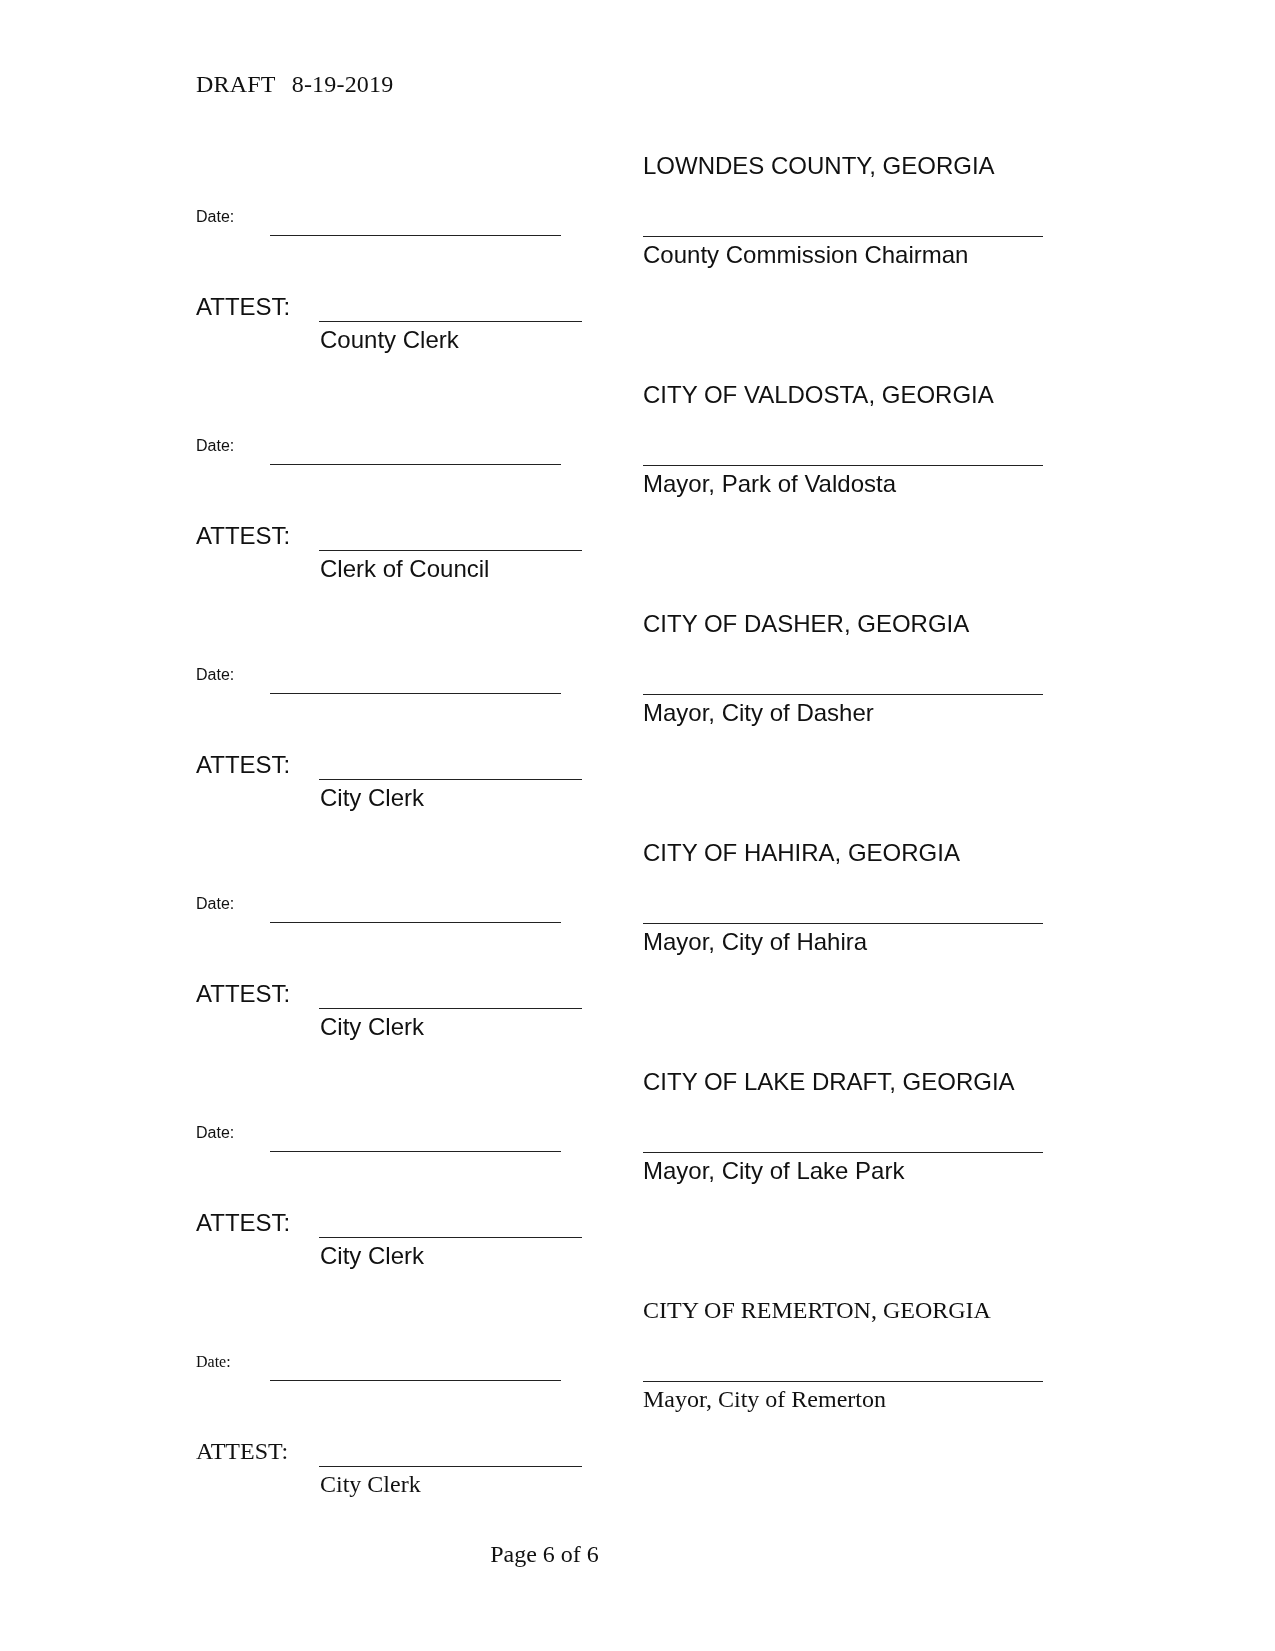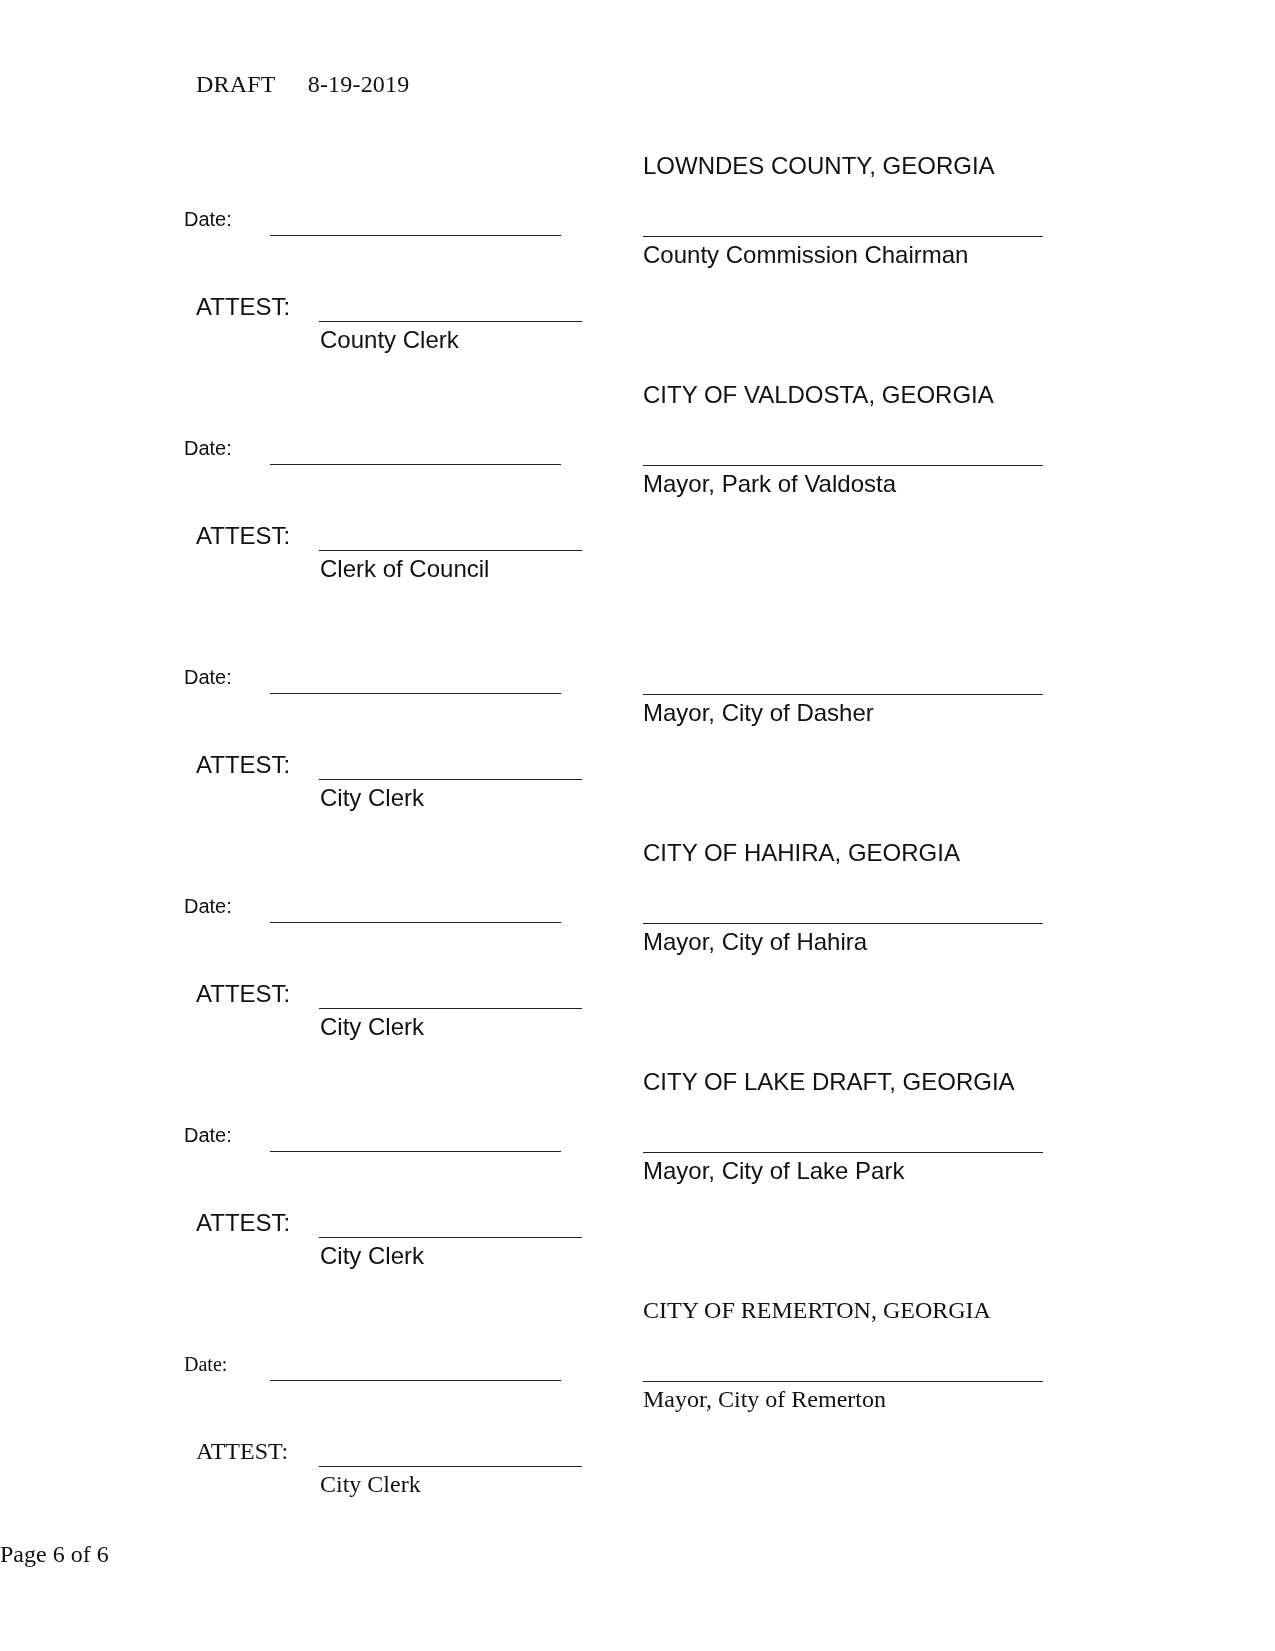--- a/index.html
+++ b/index.html
@@ -1,30 +1,30 @@
 <!DOCTYPE html>
 <html><head>
   <meta charset="utf-8">
   <style>
     html, body { margin: 0; padding: 0; background: #ffffff; }
     body { width: 1275px; height: 1651px; position: relative; overflow: hidden; color: #111; }
     .serif { font-family: "Liberation Serif", "DejaVu Serif", serif; }
     .sans { font-family: "Liberation Sans", "DejaVu Sans", sans-serif; }
     .draft { position: absolute; left: 196px; top: 71px; font-size: 24px; letter-spacing: 0.2px; }
-    .draft .date { margin-left: 32px; }
+    .draft .date { margin-left: 16px; }
     .block { position: absolute; left: 0; width: 1015px; height: 229px; }
     .heading { position: absolute; left: 643px; top: 0; font-size: 24px; white-space: nowrap; }
-    .date-label { position: absolute; left: 184px; top: 56px; font-size: 20px; }
+    .date-label { position: absolute; left: 196px; top: 56px; font-size: 16px; }
     .date-line { position: absolute; left: 270px; top: 83px; width: 291px; border-bottom: 1.6px solid #222; height: 0; }
     .sig-line { position: absolute; left: 643px; top: 84px; width: 400px; border-bottom: 1.6px solid #222; height: 0; }
     .sig-title { position: absolute; left: 643px; top: 89px; font-size: 24px; white-space: nowrap; text-align: right; }
     .attest-label { position: absolute; left: 196px; top: 141px; font-size: 24px; }
     .attest-line { position: absolute; left: 319px; top: 169px; width: 263px; border-bottom: 1.6px solid #222; height: 0; }
     .attest-title { position: absolute; left: 320px; top: 174px; font-size: 24px; white-space: nowrap; }
-    .footer { position: absolute; left: 0; width: 1089px; top: 1541px; text-align: left; font-size: 24px; }
+    .footer { position: absolute; left: 0; width: 1089px; top: 1541px; text-align: center; font-size: 24px; }
   </style>
 </head>
 <body>
 
 <div class="draft serif">
   <span>DRAFT</span><span class="date">8-19-2019</span>
 </div>
 
 <div class="block sans" style="top:152px;">
   <div class="heading">LOWNDES COUNTY, GEORGIA</div>
@@ -42,20 +42,21 @@
   <div class="date-label">Date:</div>
   <div class="date-line"></div>
   <div class="sig-line"></div>
   <div class="sig-title">Mayor, Park of Valdosta</div>
   <div class="attest-label">ATTEST:</div>
   <div class="attest-line"></div>
   <div class="attest-title">Clerk of Council</div>
 </div>
 
 <div class="block sans" style="top:610px;">
+  <div class="heading">CITY OF DASHER, GEORGIA</div>
   <div class="date-label">Date:</div>
   <div class="date-line"></div>
   <div class="sig-line"></div>
   <div class="sig-title">Mayor, City of Dasher</div>
   <div class="attest-label">ATTEST:</div>
   <div class="attest-line"></div>
   <div class="attest-title">City Clerk</div>
 </div>
 
 <div class="block sans" style="top:839px;">

